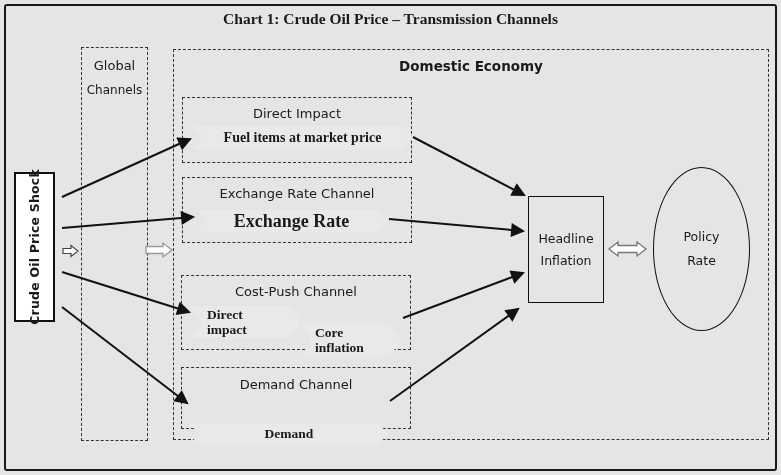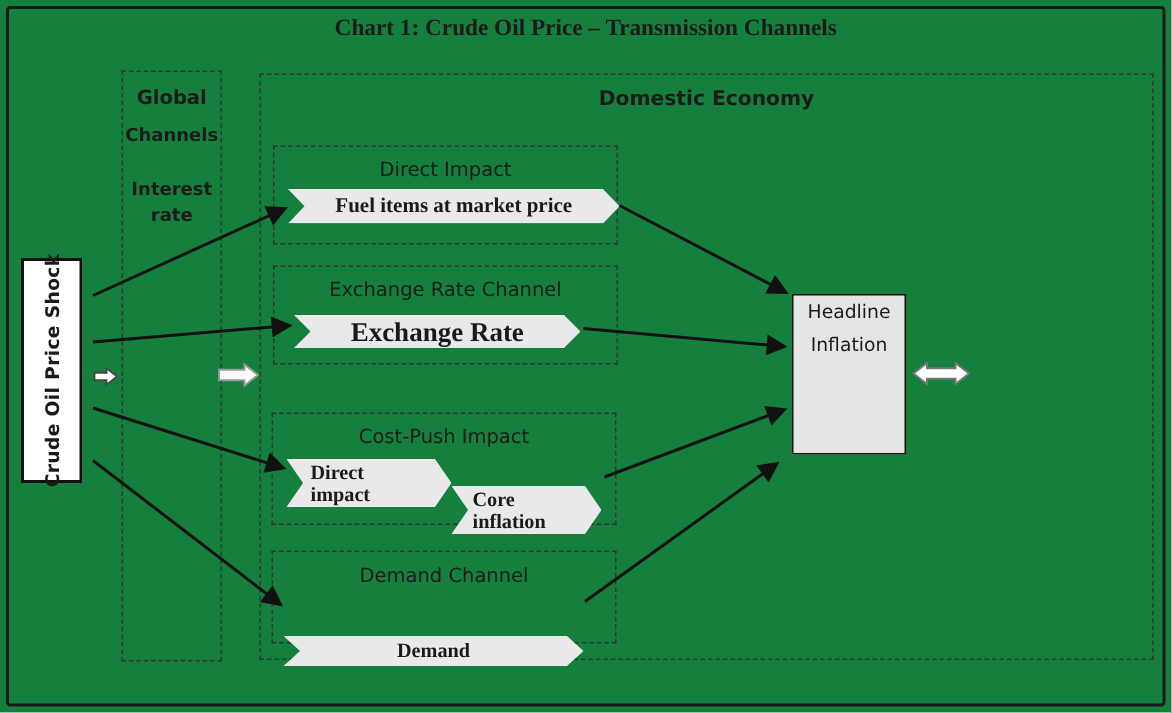--- a/index.html
+++ b/index.html
@@ -3,21 +3,21 @@
 <meta charset="utf-8">
 <style>
   * { margin: 0; padding: 0; box-sizing: border-box; }
   html, body { background: #fff; }
   body { font-family: "DejaVu Sans", sans-serif; color: #1a1a1a; }
 
   .canvas {
     position: relative;
     width: 781px;
     height: 475px;
-    background: #15803d;
+    background: #e5e5e5;
     overflow: hidden;
   }
   .outer-frame {
     position: absolute;
     left: 4px; top: 4px; right: 4px; bottom: 4px;
     border: 2px solid #1a1a1a;
     border-radius: 3px;
   }
   .chart-title {
     position: absolute;
@@ -50,21 +50,21 @@
   
   .global-box {
     position: absolute;
     left: 81px; top: 47px;
     width: 67px; height: 394px;
     border: 1px dashed #333;
   }
   .global-box .glabel {
     position: absolute; left: 0; width: 100%;
     text-align: center;
-    font-weight: bold;
+    font-weight: normal;
     font-size: 12px;
     line-height: 17px;
   }
   .global-box .g-title { top: 9px; font-size: 13px; }
   .global-box .g-inflation { top: 34px; }
   .global-box .g-interest { top: 70px; }
   .global-box .g-output { top: 324px; }
 
   
   .domestic-box {
@@ -115,21 +115,21 @@
   .box-2 .channel-title { top: 8px; }
   .box-3 .channel-title { top: 8px; }
   .box-4 .channel-title { top: 9px; }
 
   .headline-box {
     position: absolute;
     left: 528px; top: 196px;
     width: 76px; height: 107px;
     background: #e5e5e5;
     border: 1.5px solid #111;
-    display: flex; justify-content: center;
+    display: flex; align-items: center; justify-content: center;
     text-align: center;
     font-size: 12.5px;
     line-height: 22px;
   }
   .policy-ellipse {
     position: absolute;
     left: 653px; top: 167px;
     width: 97px; height: 164px;
     background: #e5e5e5;
     border: 1.5px solid #111;
@@ -166,50 +166,52 @@
 
   <div class="chart-title">Chart 1: Crude Oil Price – Transmission Channels</div>
 
   <div class="shock-box">
     <span>Crude Oil Price Shock</span>
   </div>
 
   <div class="global-box">
     <div class="glabel g-title">Global</div>
     <div class="glabel g-inflation">Channels</div>
-    <div class="glabel g-interest">Interest rate</div>
   </div>
 
   <div class="domestic-box">
     <div class="domestic-title">Domestic Economy</div>
   </div>
 
   <div class="channel-box box-1">
     <div class="channel-title">Direct Impact</div>
   </div>
   <div class="channel-box box-2">
     <div class="channel-title">Exchange Rate Channel</div>
   </div>
   <div class="channel-box box-3">
-    <div class="channel-title">Cost-Push Impact</div>
+    <div class="channel-title">Cost-Push Channel</div>
   </div>
   <div class="channel-box box-4">
     <div class="channel-title">Demand Channel</div>
   </div>
 
   <div class="chev chev-fuel">Fuel items at market price</div>
   <div class="chev chev-exch">Exchange Rate</div>
   <div class="chev chev-direct">Direct impact</div>
   <div class="chev chev-core">Core inflation</div>
   <div class="chev chev-demand">Demand</div>
 
   <div class="headline-box">
     <span>Headline Inflation</span>
   </div>
 
+  <div class="policy-ellipse">
+    <span>Policy Rate</span>
+  </div>
 
   <svg class="arrow-layer" viewBox="0 0 781 475" xmlns="http://www.w3.org/2000/svg">
     <defs>
       <marker id="ah" viewBox="0 0 10 10" refX="8.5" refY="5" markerWidth="8.5" markerHeight="7" orient="auto-start-reverse">
         <path d="M0,0 L10,5 L0,10 z" fill="#111"></path>
       </marker>
     </defs>
 
     <line x1="62" y1="197" x2="190" y2="139" stroke="#111" stroke-width="2" marker-end="url(#ah)"></line>
     <line x1="62" y1="228" x2="193" y2="217" stroke="#111" stroke-width="2" marker-end="url(#ah)"></line>

